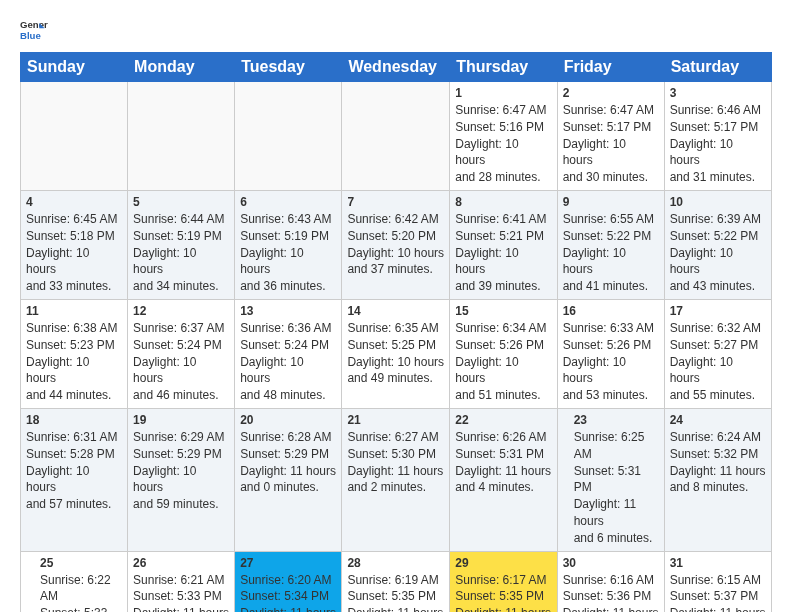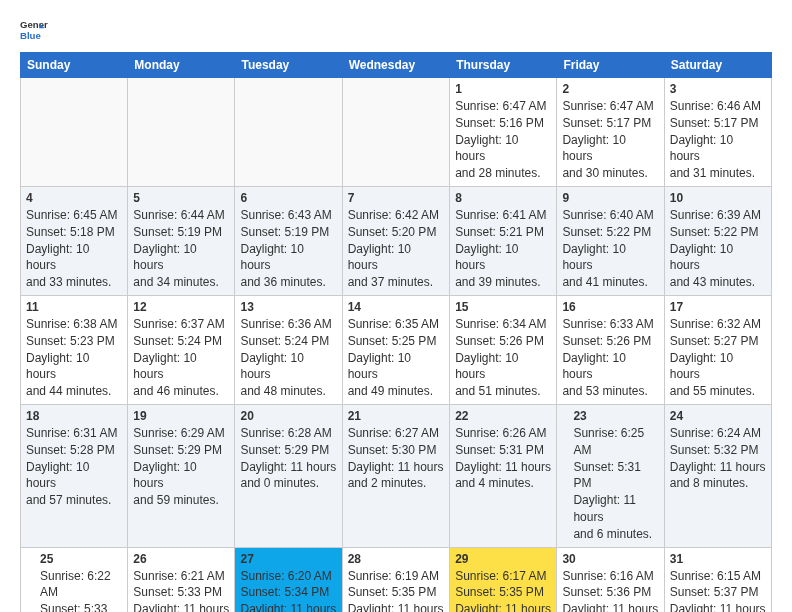--- a/index.html
+++ b/index.html
@@ -41,21 +41,21 @@
     .calendar-table {
       width: 100%;
       border-collapse: collapse;
       font-size: 11px;
     }
     .calendar-table th {
       background-color: #2a6fc9;
       color: #fff;
       text-align: left;
       padding: 5px 6px;
-      font-size: 12px;
+      font-size: 16px;
       font-weight: bold;
       border: 1px solid #2a6fc9;
     }
     .calendar-table td {
       border: 1px solid #ccc;
       vertical-align: top;
       padding: 4px 5px;
       width: 108px;
       min-height: 80px;
       height: 85px;
@@ -171,21 +171,21 @@
         </td>
         <td style="background: rgb(240, 244, 248);">
           <span class="day-number">8</span>
           <div class="day-info" style="white-space: pre-line;">Sunrise: 6:41 AM
 Sunset: 5:21 PM
 Daylight: 10 hours
 and 39 minutes.</div>
         </td>
         <td style="background: rgb(240, 244, 248);">
           <span class="day-number">9</span>
-          <div class="day-info" style="white-space: pre-line;">Sunrise: 6:40 AM
+          <div class="day-info" style="white-space: pre-line;">Sunrise: 6:55 AM
 Sunset: 5:22 PM
 Daylight: 10 hours
 and 41 minutes.</div>
         </td>
         <td style="background: rgb(240, 244, 248);">
           <span class="day-number">10</span>
           <div class="day-info" style="white-space: pre-line;">Sunrise: 6:39 AM
 Sunset: 5:22 PM
 Daylight: 10 hours
 and 43 minutes.</div>

